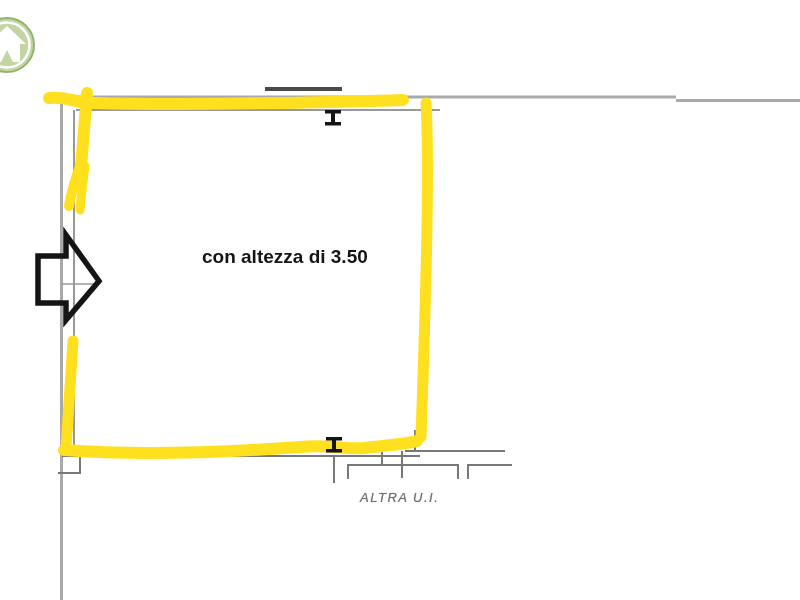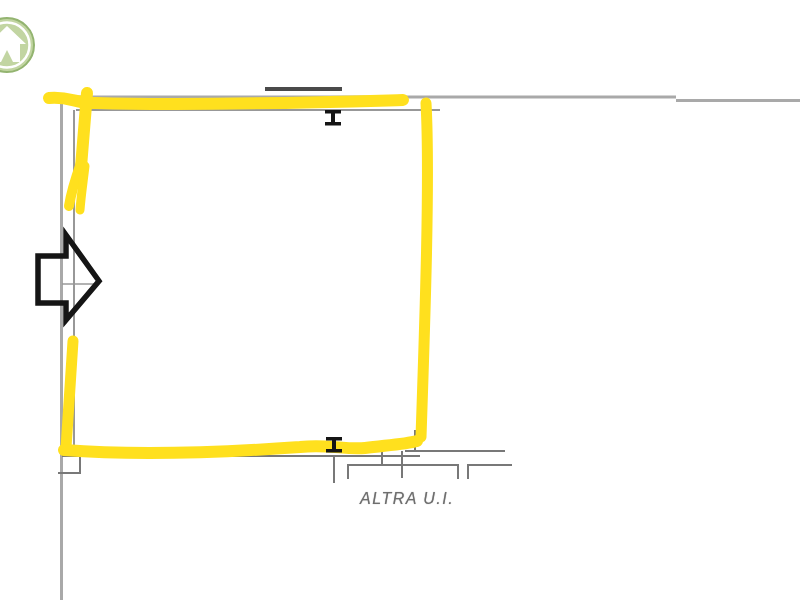--- a/index.html
+++ b/index.html
@@ -9,21 +9,21 @@
   }
   .canvas{position:absolute;inset:0;}
   svg.plan{position:absolute;top:0;left:0;}
   .garage-label{
     position:absolute;left:202px;top:243px;
     font-weight:bold;font-size:19px;line-height:27px;color:#141414;
     white-space:nowrap;
   }
   .neighbor-label{
     position:absolute;left:360px;top:490px;
-    font-style:italic;font-size:16px;letter-spacing:1.5px;color:#6E6E6E;
+    font-style:italic;font-size:13px;letter-spacing:1.5px;color:#6E6E6E;
     white-space:nowrap;text-shadow:0 0 1px #9a9a9a;
   }
 </style>
 </head>
 <body>
 
 <div class="canvas">
 
   <svg class="plan" width="800" height="600" viewBox="0 0 800 600">
 
@@ -77,17 +77,18 @@
     <g>
       <circle cx="7" cy="45" r="27" fill="#C2D5A2"></circle>
       <circle cx="7" cy="45" r="27" fill="none" stroke-width="2" stroke="#93B470"></circle>
       <circle cx="7" cy="45" r="22.5" fill="none" stroke="#ffffff" stroke-width="2.5"></circle>
       <path fill="#ffffff" d="M7,26 L-12,44 L-6,44 L-6,62 L20,62 L20,44 L26,44 Z"></path>
       <path d="M1,62 L7,50 L13,62 Z" fill="#C2D5A2"></path>
     </g>
   </svg>
 
   <div class="garage-label">
+    <div>con altezza di 3.50</div>
   </div>
 
   <div class="neighbor-label">ALTRA U.I.</div>
 
 </div>
 
 </body></html>

